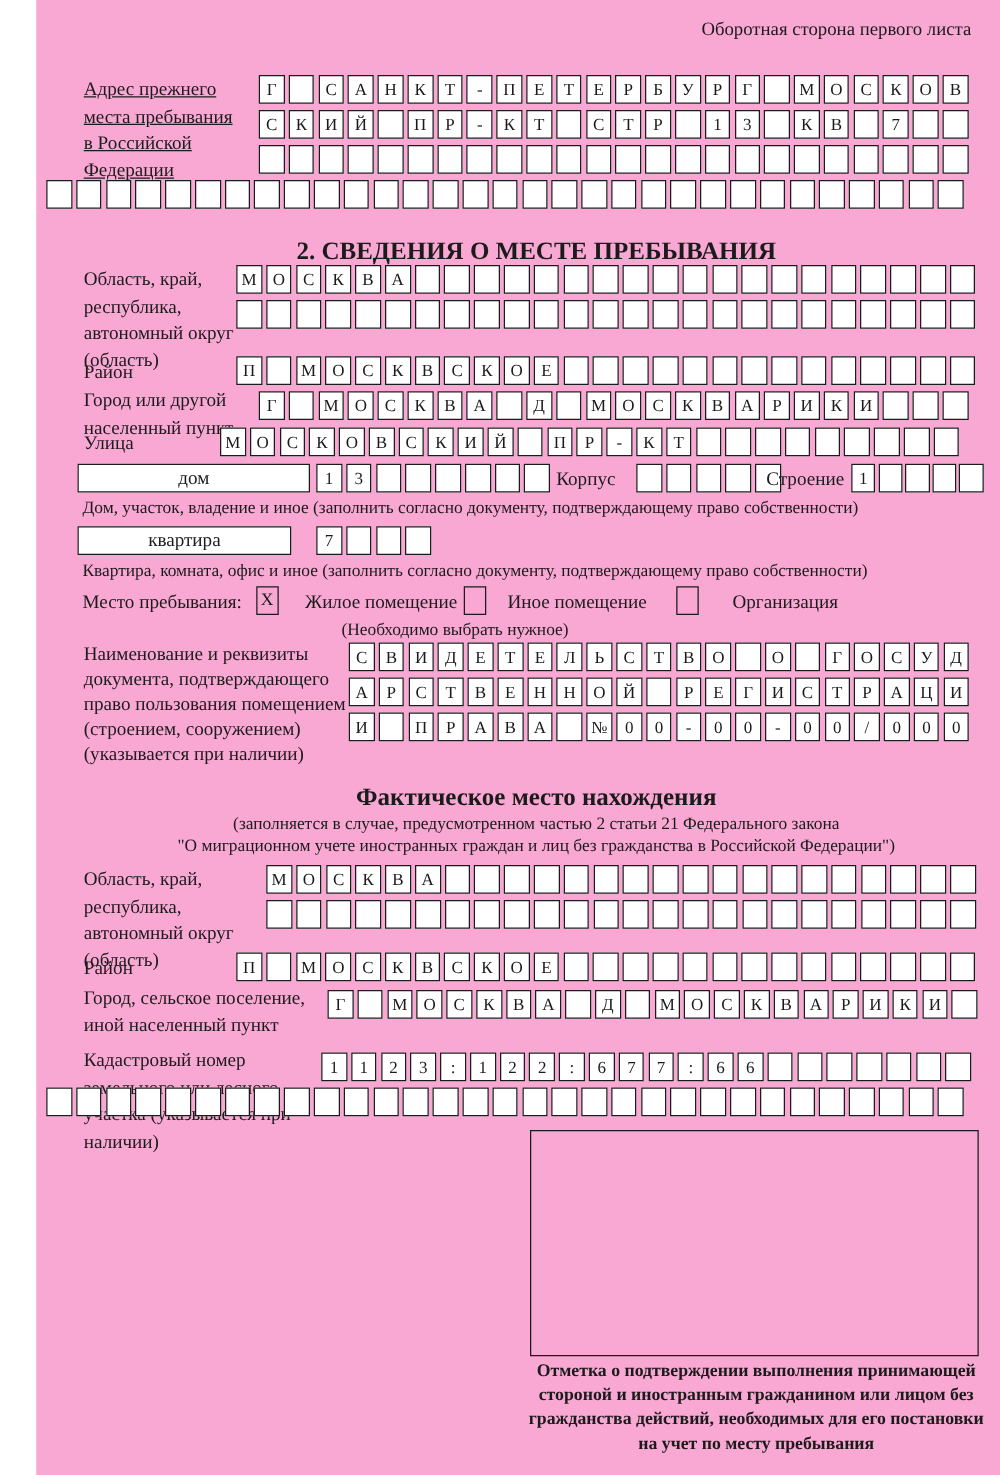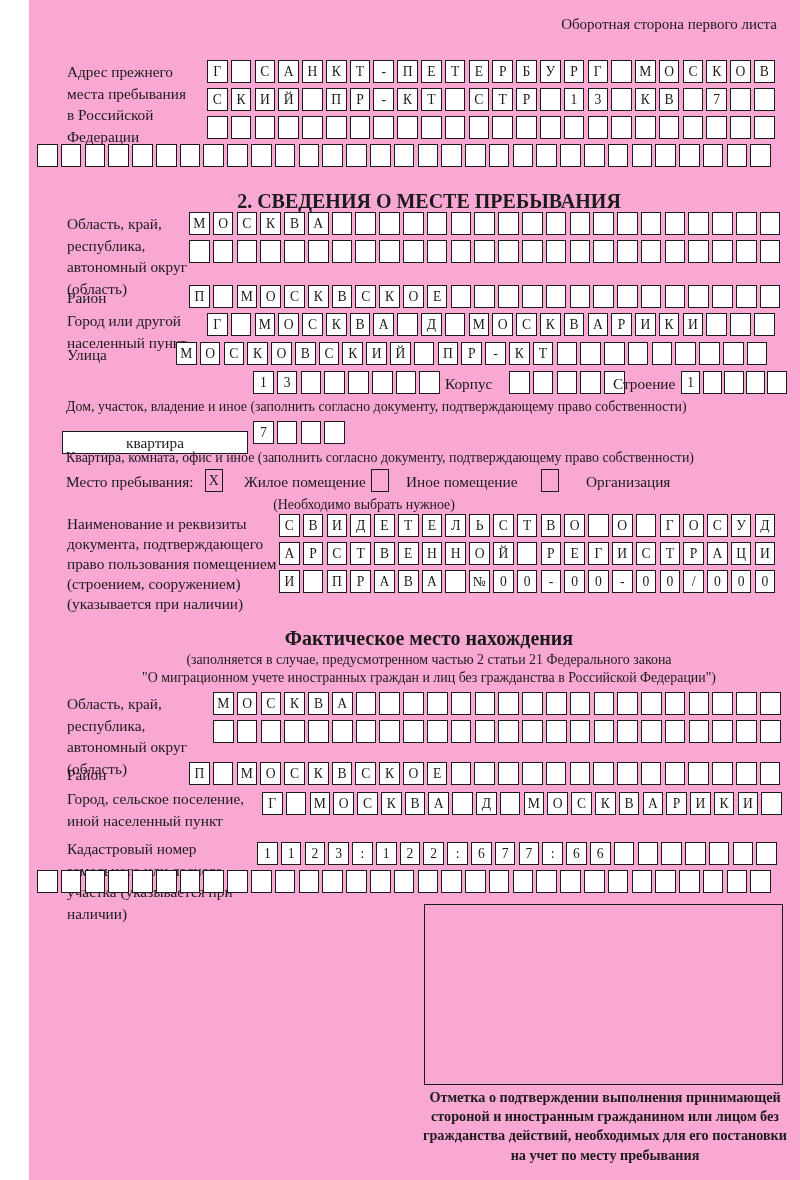--- a/index.html
+++ b/index.html
@@ -27,21 +27,21 @@
   .bigbox{position:absolute;left:395px;top:904px;width:357px;height:179px;border:1.8px solid #1b1b1b;}
   .cap{position:absolute;font-size:14.2px;line-height:1.35;text-align:center;font-weight:bold;}
 </style>
 </head>
 <body>
 
 <div id="form">
 
   <div class="note" style="right:52px;top:16px;font-size:15px;">Оборотная сторона первого листа</div>
 
-  <div class="lbl" style="left:38px;top:61px;width:128px;">Адрес прежнего места пребывания в Российской Федерации</div>
+  <div class="lbl" style="left:38px;top:61px;width:128px;text-decoration:underline;">Адрес прежнего места пребывания в Российской Федерации</div>
   <div class="cells" style="left:178px;top:60px;">
       <span class="cell">Г</span>
       <span class="cell"></span>
       <span class="cell">С</span>
       <span class="cell">А</span>
       <span class="cell">Н</span>
       <span class="cell">К</span>
       <span class="cell">Т</span>
       <span class="cell">-</span>
       <span class="cell">П</span>
@@ -284,20 +284,21 @@
       <span class="cell"></span>
       <span class="cell"></span>
       <span class="cell"></span>
       <span class="cell"></span>
       <span class="cell"></span>
       <span class="cell"></span>
       <span class="cell"></span>
       <span class="cell"></span>
     </div>
 
+  <div class="widebox" style="left:33px;top:371px;width:186px;">дом</div>
   <div class="cells" style="left:224px;top:371px;">
       <span class="cell">1</span>
       <span class="cell">3</span>
       <span class="cell"></span>
       <span class="cell"></span>
       <span class="cell"></span>
       <span class="cell"></span>
       <span class="cell"></span>
       <span class="cell"></span>
     </div>
@@ -312,21 +313,21 @@
   <div class="lbl" style="left:584px;top:373px;">Строение</div>
   <div class="cells tight" style="left:652px;top:371px;">
       <span class="cell">1</span>
       <span class="cell"></span>
       <span class="cell"></span>
       <span class="cell"></span>
       <span class="cell"></span>
     </div>
   <div class="note" style="left:37px;top:399px;">Дом, участок, владение и иное (заполнить согласно документу, подтверждающему право собственности)</div>
 
-  <div class="widebox" style="left:33px;top:431px;width:186px;">квартира</div>
+  <div class="widebox" style="left:33px;top:421px;width:171px;">квартира</div>
   <div class="cells" style="left:224px;top:421px;">
       <span class="cell">7</span>
       <span class="cell"></span>
       <span class="cell"></span>
       <span class="cell"></span>
     </div>
   <div class="note" style="left:37px;top:450px;">Квартира, комната, офис и иное (заполнить согласно документу, подтверждающему право собственности)</div>
 
   <div class="lbl" style="left:37px;top:471px;">Место пребывания:</div>
   <div class="cb" style="left:176px;top:469px;">X</div>

